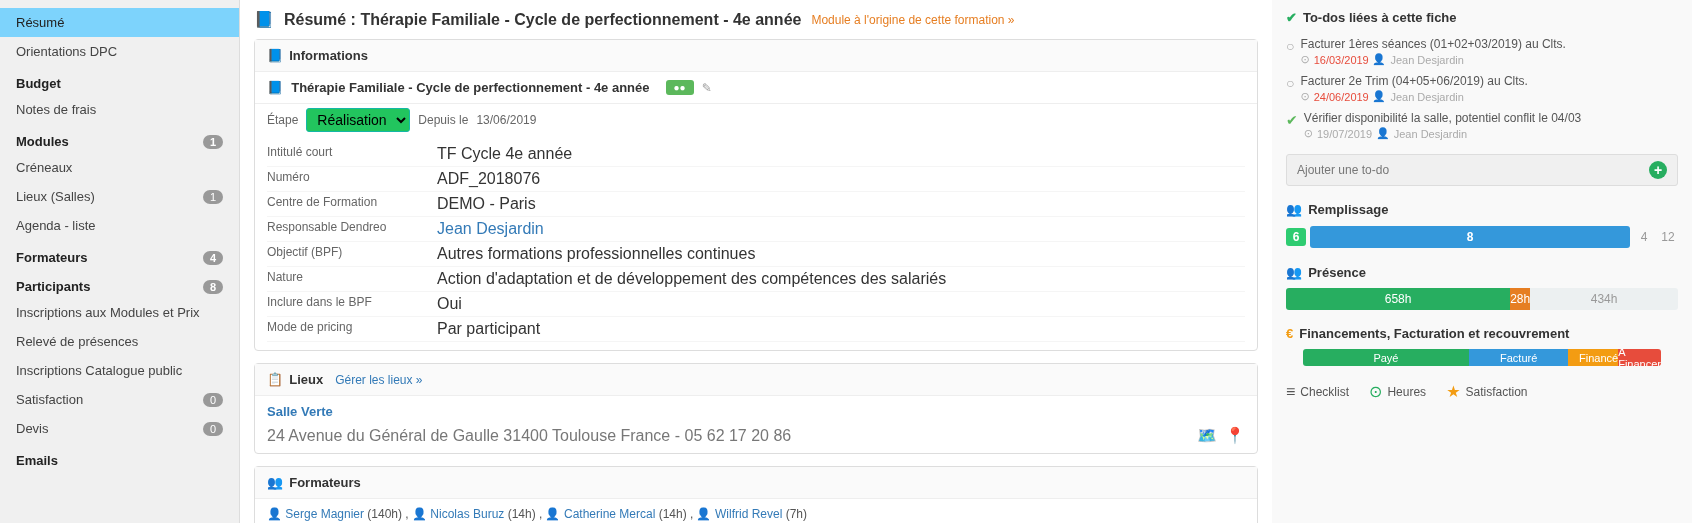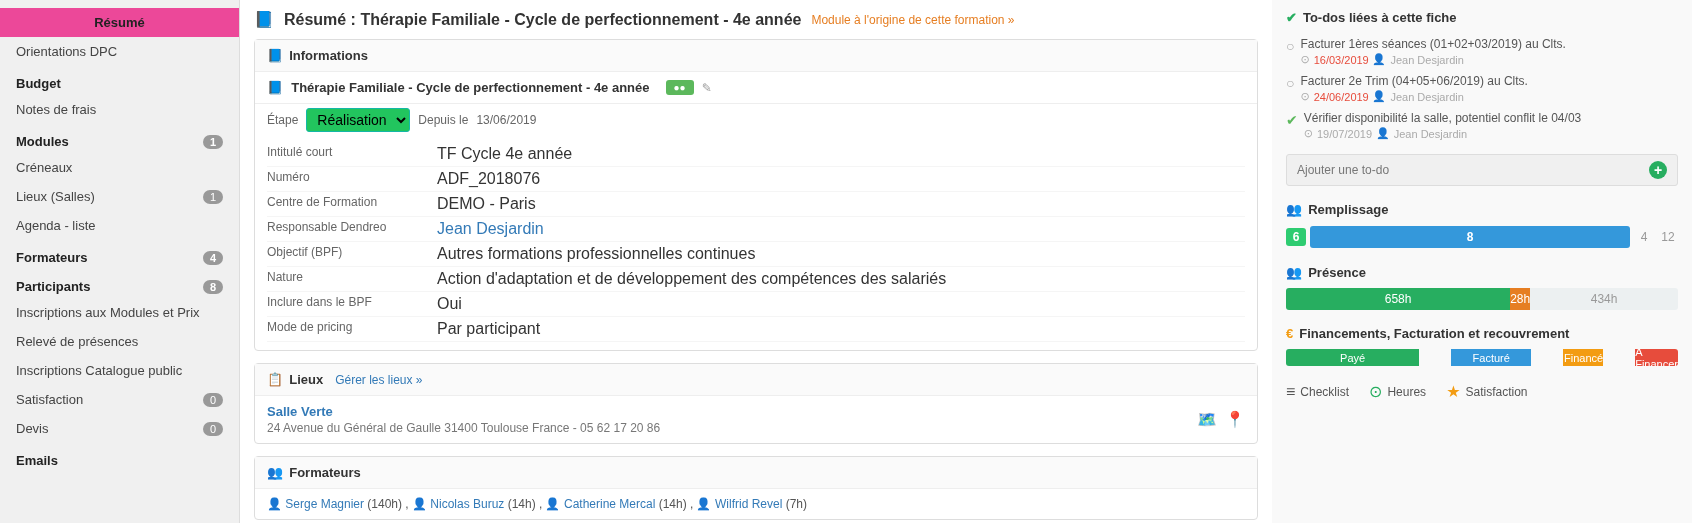--- a/index.html
+++ b/index.html
@@ -16,21 +16,21 @@
     }
     .sidebar-item {
       padding: 7px 16px;
       cursor: pointer;
       color: #444;
       font-size: 13px;
       display: flex;
       align-items: center;
       justify-content: space-between;
     }
-    .sidebar-item.active { background: #ec4899; font-weight: bold; color: #222; justify-content: center; }
+    .sidebar-item.active { background: #7dd3fc; font-weight: normal; color: #222; }
     .sidebar-section-header {
       padding: 10px 16px 4px 16px;
       font-weight: bold;
       color: #222;
       font-size: 13px;
     }
     .sidebar-badge {
       background: #999;
       color: white;
       border-radius: 10px;
@@ -296,22 +296,21 @@
       flex: 434;
     }
 
     
     .finance-bar {
       display: flex;
       align-items: center;
       height: 17px;
       border-radius: 3px;
       overflow: hidden;
-      margin: 4px 0;
-      gap: 32px;
+      margin: 4px 17px;
     }
     .fin-green {
       background: #27ae60;
       color: white;
       font-size: 11px;
       display: flex;
       align-items: center;
       justify-content: center;
       height: 100%;
       flex: 5;
@@ -366,22 +365,22 @@
       padding: 8px 12px;
     }
     .lieu-name {
       color: #337ab7;
       font-weight: bold;
       font-size: 13px;
       cursor: pointer;
     }
     .lieu-address {
       color: #777;
-      font-size: 12px;
-      margin-top: 2px;
+      font-size: 16px;
+      margin-top: 8px;
     }
     .lieu-icons {
       float: right;
     }
 
     
     .formateurs-list {
       padding: 8px 12px;
       font-size: 12px;
       color: #555;
@@ -527,21 +526,21 @@
     </div>
   </div>
 
   <div class="section-box">
     <div class="section-header">
       <span>📋</span>
       <span>Lieux</span>
       <a class="section-manage-link">Gérer les lieux »</a>
     </div>
     <div class="lieu-item">
-      <div style="display:flex;justify-content:space-between;align-items:center;">
+      <div style="display:flex;justify-content:space-between;align-items:flex-end;">
         <div>
           <div class="lieu-name">Salle Verte</div>
           <div class="lieu-address">24 Avenue du Général de Gaulle 31400 Toulouse France - 05 62 17 20 86</div>
         </div>
         <div class="lieu-icons">
           <span style="font-size:16px;cursor:pointer;">🗺️</span>
           <span style="font-size:16px;cursor:pointer;margin-left:4px;">📍</span>
         </div>
       </div>
     </div>

